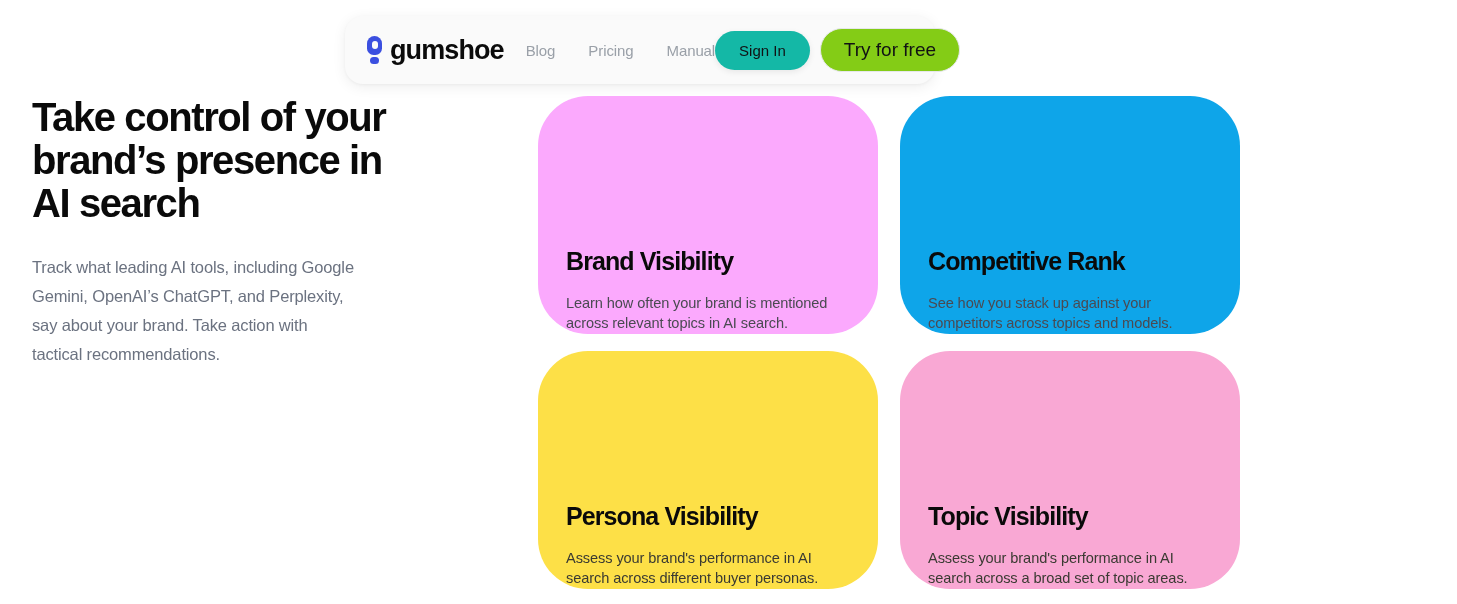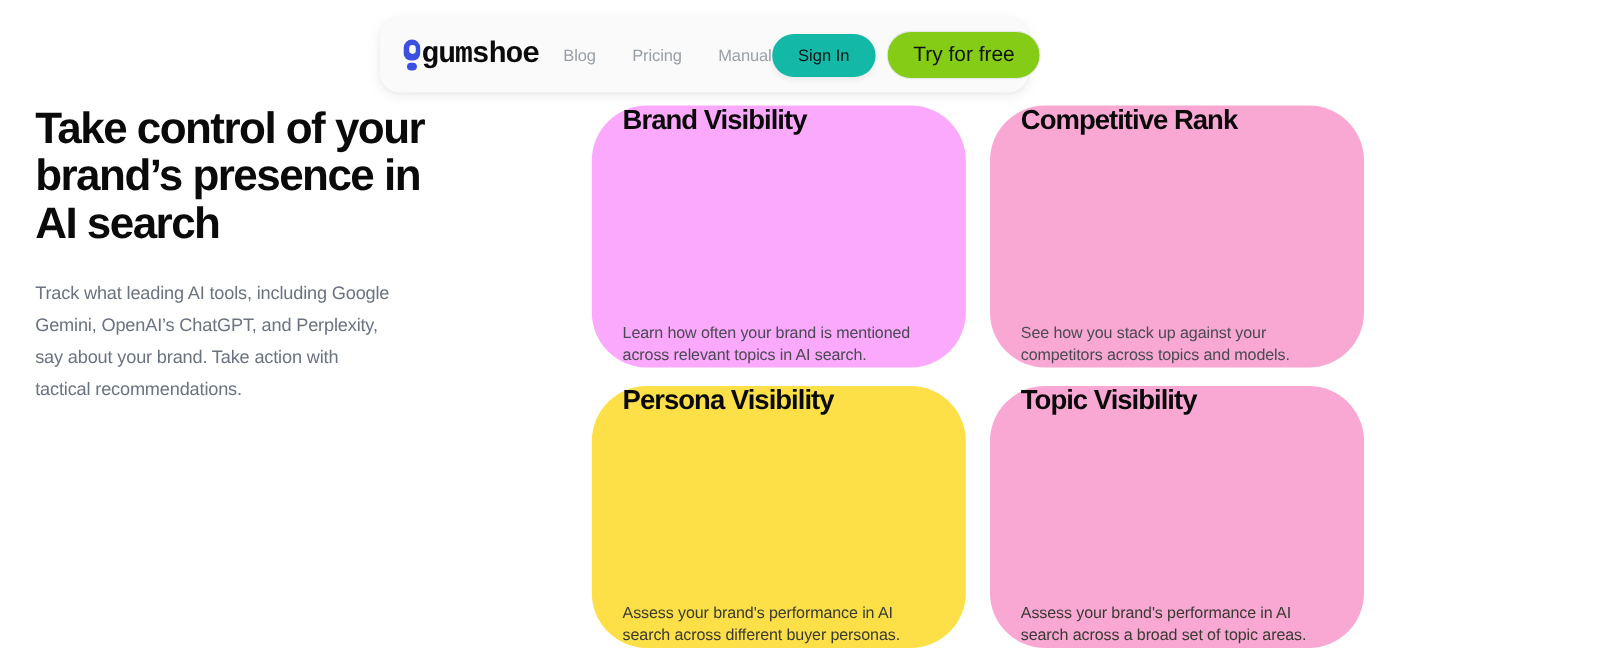--- a/index.html
+++ b/index.html
@@ -27,22 +27,22 @@
     background: #FAFAFA;
     border-radius: 18px;
     box-shadow: 0 3px 14px rgba(0,0,0,0.07), 0 1px 3px rgba(0,0,0,0.04);
     display: flex;
     align-items: center;
     padding: 0 21px;
   }
   .brand {
     display: flex;
     align-items: center;
+    gap: 7px;
     margin-right: 22px;
-    font-family: Liberation Mono, monospace;
   }
   .brand-icon {
     width: 17px;
     height: 28px;
     position: relative;
     display: block;
   }
   .brand-icon .lens {
     position: absolute;
     left: 1px;
@@ -157,41 +157,41 @@
     grid-template-rows: 238px 238px;
     column-gap: 22px;
     row-gap: 17px;
   }
   .card {
     border-radius: 50px;
     padding: 0 28px;
     box-sizing: border-box;
     display: flex;
     flex-direction: column;
-    justify-content: space-between;
+    justify-content: flex-end;
     cursor: pointer;
   }
   .card-title {
     margin: 0;
     font-size: 25px;
     font-weight: 700;
     letter-spacing: -0.9px;
     color: #0A0A0A;
     line-height: 1.1;
   }
   .card-desc {
     margin: 0;
     margin-top: 19px;
     font-size: 14.6px;
     line-height: 19.8px;
     color: #4A4A52;
     letter-spacing: -0.1px;
   }
   .card-0 { background: #FBA9FD; }
-  .card-1 { background: #f9a8d4; }
+  .card-1 { background: #0ea5e9; }
   .card-2 { background: #fde047; }
   .card-3 { background: #f9a8d4; }
   .card-3 .card-desc, .card-2 .card-desc { color: #3A3A32; }
 </style>
 </head>
 <body>
 
 <div class="navbar">
 
   <div class="brand">

